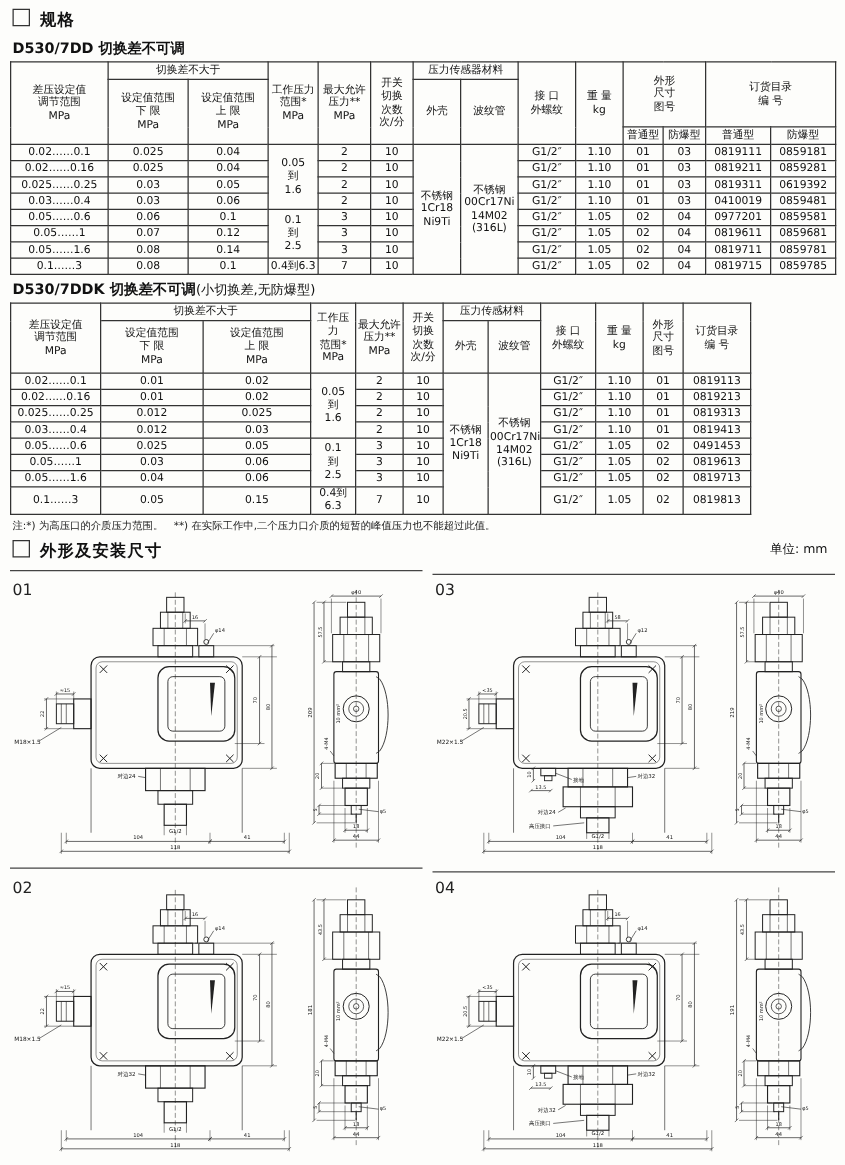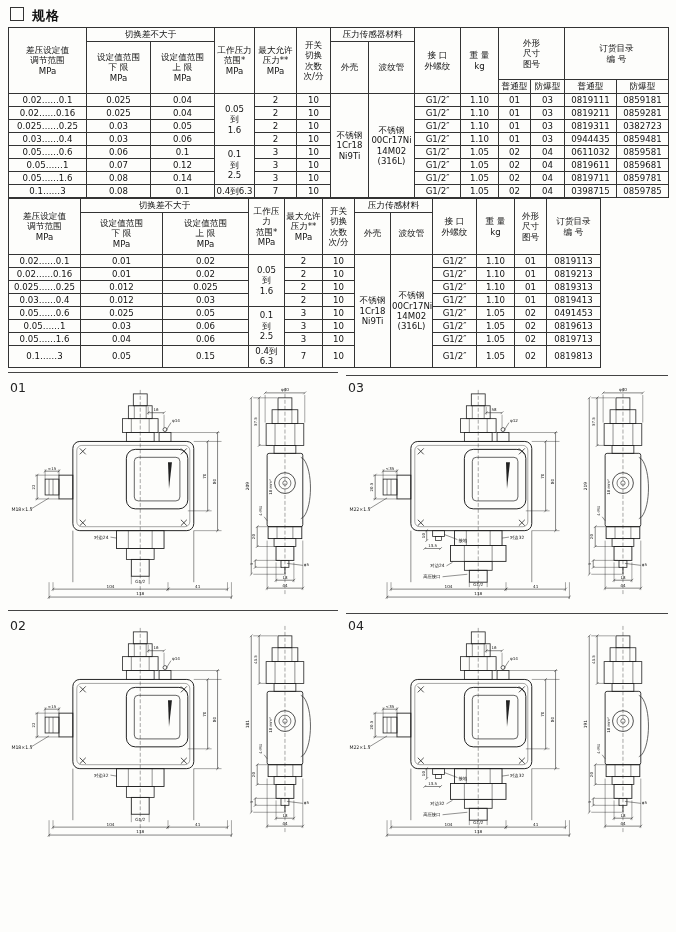--- a/index.html
+++ b/index.html
@@ -30,20 +30,21 @@
 </head>
 <body>
 
 <div class="page">
 
   <div class="sec-head">
     <span class="sq"></span>
     <span class="sec-title">规格</span>
   </div>
 
+  <div class="sub-title">D530/7DD 切换差不可调</div>
 
   <table style="width:660px">
     <colgroup>
       <col style="width:78px">
         <col style="width:64px">
         <col style="width:64px">
         <col style="width:40px">
       <col style="width:42px">
         <col style="width:34px">
         <col style="width:38px">
@@ -140,49 +141,49 @@
           <td>0.025……0.25</td>
           <td>0.03</td>
           <td>0.05</td>
           <td>2</td>
           <td>10</td>
           <td>G1/2″</td>
           <td>1.10</td>
           <td>01</td>
           <td>03</td>
           <td>0819311</td>
-          <td>0382723</td>
+          <td>0619392</td>
         </tr>
         <tr>
           <td>0.03……0.4</td>
           <td>0.03</td>
           <td>0.06</td>
           <td>2</td>
           <td>10</td>
           <td>G1/2″</td>
           <td>1.10</td>
           <td>01</td>
           <td>03</td>
-          <td>0944435</td>
+          <td>0410019</td>
           <td>0859481</td>
         </tr>
         <tr class="group-start">
           <td>0.05……0.6</td>
           <td>0.06</td>
           <td>0.1</td>
           <td rowspan="3">0.1
 到
 2.5</td>
           <td>3</td>
           <td>10</td>
           <td>G1/2″</td>
           <td>1.05</td>
           <td>02</td>
           <td>04</td>
-          <td>0611032</td>
+          <td>0977201</td>
           <td>0859581</td>
         </tr>
         <tr>
           <td>0.05……1</td>
           <td>0.07</td>
           <td>0.12</td>
           <td>3</td>
           <td>10</td>
           <td>G1/2″</td>
           <td>1.05</td>
@@ -208,26 +209,29 @@
           <td>0.1……3</td>
           <td>0.08</td>
           <td>0.1</td>
           <td>0.4到6.3</td>
           <td>7</td>
           <td>10</td>
           <td>G1/2″</td>
           <td>1.05</td>
           <td>02</td>
           <td>04</td>
-          <td>0398715</td>
+          <td>0819715</td>
           <td>0859785</td>
         </tr>
       </tbody>
   </table>
 
+  <div class="sub-title">
+    <span>D530/7DDK 切换差不可调</span><span class="paren">(小切换差,无防爆型)</span>
+  </div>
 
   <table style="width:592px">
     <colgroup>
       <col style="width:72px">
         <col style="width:82px">
         <col style="width:86px">
         <col style="width:36px">
       <col style="width:38px">
         <col style="width:32px">
         <col style="width:36px">
@@ -374,21 +378,27 @@
           <td>7</td>
           <td>10</td>
           <td>G1/2″</td>
           <td>1.05</td>
           <td>02</td>
           <td>0819813</td>
         </tr>
       </tbody>
   </table>
 
-
+  <div class="note">注:*) 为高压口的介质压力范围。　**) 在实际工作中,二个压力口介质的短暂的峰值压力也不能超过此值。</div>
+
+  <div class="sec-head" style="padding-top:4px">
+    <span class="sq"></span>
+    <span class="sec-title">外形及安装尺寸</span>
+    <span class="unit">单位: mm</span>
+  </div>
   <div class="rule-row">
     <div class="rule-l"></div>
     <div class="rule-r"></div>
   </div>
 
   <div class="dwg-grid">
     <div class="dwg-cell">
       <span class="dwg-num">01</span>
       <svg width="332" height="224" viewBox="0 0 332 226">
           <line x1="138" y1="10" x2="138" y2="220" stroke="#222" stroke-width="0.4" stroke-dasharray="4 2"></line>

